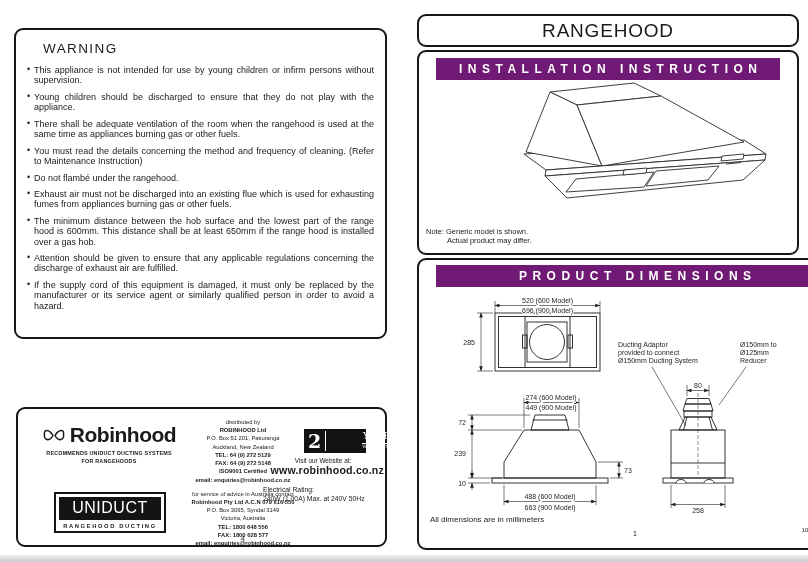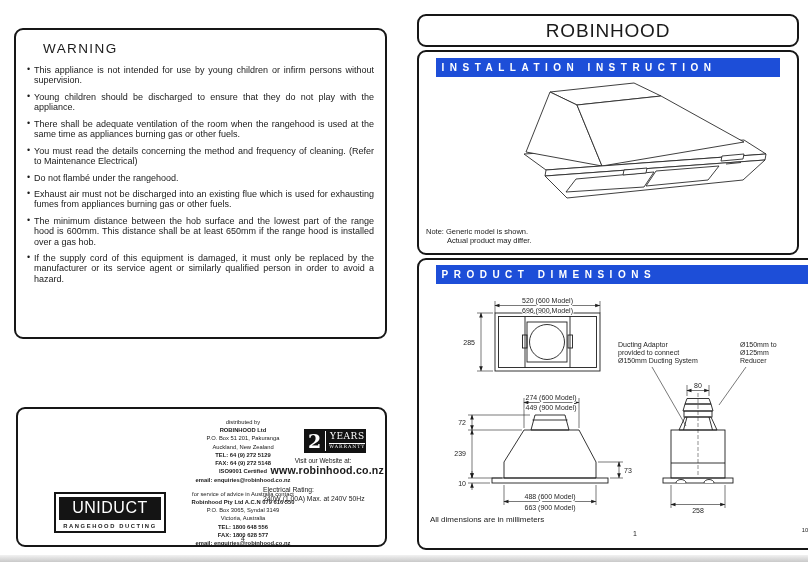--- a/index.html
+++ b/index.html
@@ -35,35 +35,35 @@
               font-size:5.8px; line-height:1.42; }
   .dist-col .b { font-weight:bold; }
   .dist-col .gap { height:6px; }
   .pg4 { position:absolute; left:170px; width:110px; bottom:3px; text-align:center; font-size:7px; }
 
   .right-col { position:absolute; left:244px; top:20px; width:122px; }
   .wbadge { width:62px; margin-left:42px; background:#121212; color:#fff; display:flex;
             align-items:stretch; padding:2px 4px 2px 3px; }
   .wbadge .two { font-family:"DejaVu Serif", serif; font-size:19px; font-weight:bold; line-height:1;
                  padding:1px 4px 0 1px; border-right:1.5px solid #fff; margin-right:3px; }
-  .wbadge .rt { display:flex; flex-direction:column; justify-content:center; text-align:center; flex:1; }
+  .wbadge .rt { display:flex; flex-direction:column; justify-content:center; text-align:center; flex:1;margin-left:33px; }
   .wbadge .yrs { font-family:"DejaVu Serif", serif; font-size:9px; letter-spacing:.5px; line-height:1; }
   .wbadge .wty { font-family:"DejaVu Serif", serif; font-size:4.6px; letter-spacing:1px; line-height:1;
                  border-top:1px solid #fff; margin-top:1.5px; padding-top:1px; }
   .visit { text-align:center; font-size:6.4px; margin-top:4px; }
   .site  { text-align:right; font-size:10.6px; font-weight:bold; letter-spacing:.2px; }
   .elec  { font-size:6.8px; line-height:1.35; margin-top:9px; margin-left:1px; }
 
   
   .rp-title-box { left:417px; top:14px; width:382px; height:33px; display:flex;
                   align-items:center; justify-content:center; font-size:19px; letter-spacing:.8px; }
   .rp-mid-box { left:417px; top:50px; width:382px; height:205px; }
   .rp-dim-box { left:417px; top:258px; width:436px; height:292px; }
-  .banner { background:#1d4ed8; color:#fff; font-weight:bold; font-size:10px;
-            letter-spacing:5.5px; text-align:left; padding:4px 0 4px 5.5px; margin:6px 17px 0; }
+  .banner { background:#701a75; color:#fff; font-weight:bold; font-size:12px;
+            letter-spacing:5.5px; text-align:center; padding:4px 0 4px 5.5px; margin:6px 17px 0; }
   .hood-svg { position:absolute; left:95px; top:28px; }
   .model-note { position:absolute; left:7px; bottom:7px; font-size:7.5px; line-height:1.3; }
   .model-note .n2 { padding-left:21px; }
 
   .dims-svg { position:absolute; left:1px; top:26px; }
   svg text { font-family:"Liberation Sans", sans-serif; font-size:7px; fill:#1e1e1e;
              paint-order:stroke; stroke:#ffffff; stroke-width:2px; }
   svg text.nolo { stroke-width:0; }
   .units-note { position:absolute; left:11px; bottom:24px; font-size:8px; }
   .pg1 { position:absolute; left:0; right:0; bottom:11px; text-align:center; font-size:7px; }
@@ -72,30 +72,44 @@
 </head>
 <body>
 
 <div id="canvas">
 
   <div class="box warn-box">
     <div class="warn-title">WARNING</div>
     <div class="w-item">This appliance is not intended for use by young children or infirm persons without supervision.</div>
     <div class="w-item">Young children should be discharged to ensure that they do not play with the appliance.</div>
     <div class="w-item">There shall be adequate ventilation of the room when the rangehood is used at the same time as appliances burning gas or other fuels.</div>
-    <div class="w-item">You must read the details concerning the method and frequency of cleaning. (Refer to Maintenance Electrical)</div>
+    <div class="w-item">You must read the details concerning the method and frequency of cleaning. (Refer to Maintenance Instruction)</div>
     <div class="w-item">Do not flambé under the rangehood.</div>
     <div class="w-item">Exhaust air must not be discharged into an existing flue which is used for exhausting fumes from appliances burning gas or other fuels.</div>
     <div class="w-item">The minimum distance between the hob surface and the lowest part of the range hood is 600mm.  This distance shall be at least 650mm if the range hood is installed over a gas hob.</div>
+    <div class="w-item">Attention should be given to ensure that any applicable regulations concerning the discharge of exhaust air are fulfilled.</div>
     <div class="w-item">If the supply cord of this equipment is damaged, it must only be replaced by the manufacturer or its service agent or similarly qualified person in order to avoid a hazard.</div>
   </div>
 
 
   <div class="box contact-box">
 
+    <div class="rh-logo-blk">
+      <div class="rh-logo-row">
+        <svg width="24" height="19" viewBox="0 0 24 19">
+          <path d="M11,9.5 C7,2.5 1.5,3.5 2.5,8 C1.5,13.5 7,16.5 11,9.5 Z
+                   M13,9.5 C17,2.5 22.5,3.5 21.5,8 C22.5,13.5 17,16.5 13,9.5 Z" fill="none" stroke="#1a1a1a" stroke-width="1.5" stroke-linejoin="round"></path>
+        </svg>
+        <span class="rh-word">Robinhood</span>
+      </div>
+      <div class="rh-tag">
+        <div>RECOMMENDS UNIDUCT DUCTING SYSTEMS</div>
+        <div>FOR RANGEHOODS</div>
+      </div>
+    </div>
 
     <div class="uniduct">
       <div class="uniduct-black">UNIDUCT</div>
       <div class="uniduct-sub">RANGEHOOD DUCTING</div>
     </div>
 
     <div class="dist-col">
       <div>distributed by</div>
       <div class="b">ROBINHOOD Ltd</div>
       <div>P.O. Box 51 201, Pakuranga</div>
@@ -125,21 +139,21 @@
       </div>
       <div class="visit">Visit our Website at:</div>
       <div class="site">www.robinhood.co.nz</div>
       <div class="elec">
         <div>Electrical Rating:</div>
         <div>240W (1.00A) Max. at 240V 50Hz</div>
       </div>
     </div>
   </div>
 
-  <div class="box rp-title-box">ROBINHOOD</div>
+  <div class="box rp-title-box">RANGEHOOD</div>
 
   <div class="box rp-mid-box">
     <div class="banner">INSTALLATION INSTRUCTION</div>
 
     <svg class="hood-svg" width="262" height="132" viewBox="0 0 262 132">
       <g fill="#ffffff" stroke="#2a2a2a" stroke-width="0.9" stroke-linejoin="round">
 
         <polygon points="10,74 230,60 252,74 32,90"></polygon>
 
         <polygon points="36,12 120,3 147,16 63,25"></polygon>

